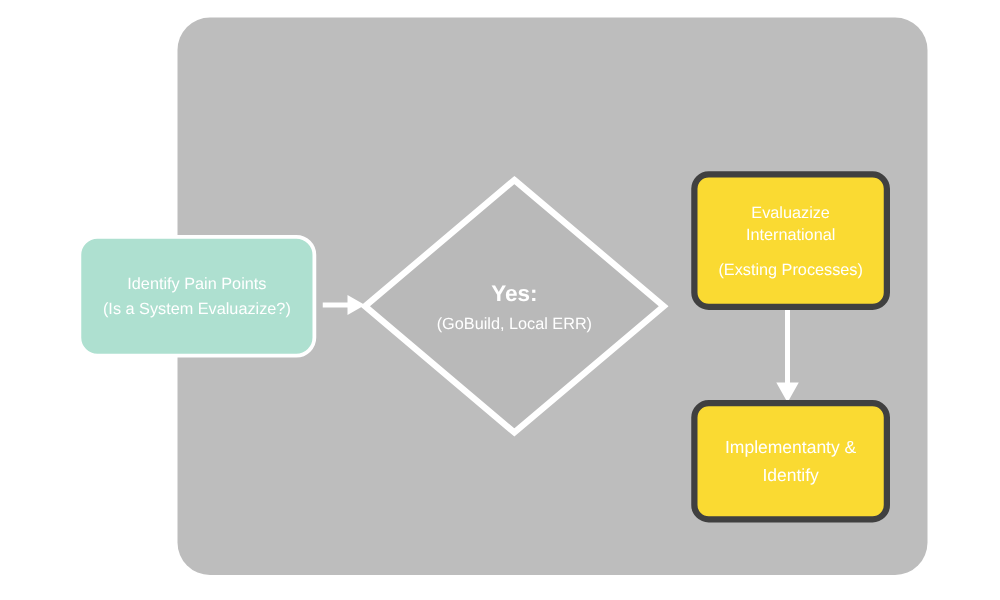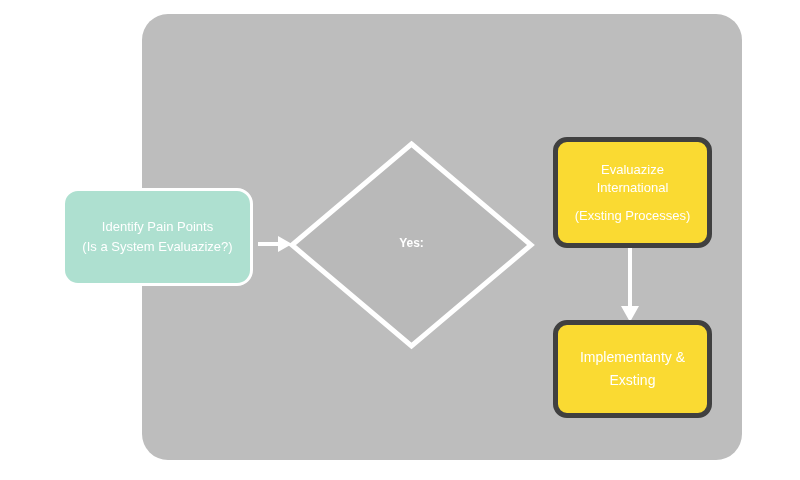--- a/index.html
+++ b/index.html
@@ -78,21 +78,21 @@
     display: flex;
     flex-direction: column;
     align-items: center;
     justify-content: center;
     text-align: center;
     color: #ffffff;
     font-size: 13px;
     line-height: 1.45;
   }
   #decision-text .hdr {
-    font-size: 12px;
+    font-size: 18px;
     font-weight: bold;
     margin-bottom: 2px;
   }
   
   .ybox {
     background: #fada32;
     border: 5px solid #404040;
     border-radius: 14px;
     font-size: 13px;
   }
@@ -145,32 +145,33 @@
     <line x1="0" y1="13" x2="22" y2="13" stroke="#ffffff" stroke-width="4"></line>
     <polygon points="20,5 34,13 20,21" fill="#ffffff"></polygon>
   </svg>
 
   <div id="decision-wrap">
     <svg id="decision-shape" viewBox="0 0 247 210" xmlns="http://www.w3.org/2000/svg">
       <polygon points="123.5,4 243,105 123.5,206 4,105" fill="#b9b9b9" stroke="#ffffff" stroke-width="5"></polygon>
     </svg>
     <div id="decision-text">
       <span class="hdr">Yes:</span>
+      <span class="line">(GoBuild, Local ERR)</span>
     </div>
   </div>
 
   <div class="node ybox" id="eval-box">
     <span class="line">Evaluazize</span>
     <span class="line">International</span>
     <span class="line gap">(Exsting Processes)</span>
   </div>
 
   <svg class="arrow-v" viewBox="0 0 26 74" xmlns="http://www.w3.org/2000/svg">
     <line x1="13" y1="0" x2="13" y2="60" stroke="#ffffff" stroke-width="4"></line>
     <polygon points="4,58 22,58 13,74" fill="#ffffff"></polygon>
   </svg>
 
   <div class="node ybox" id="impl-box">
     <span class="line">Implementanty &amp;</span>
-    <span class="line">Exsting</span>
+    <span class="line">Identify</span>
   </div>
 
 </div>
 
 </body></html>

